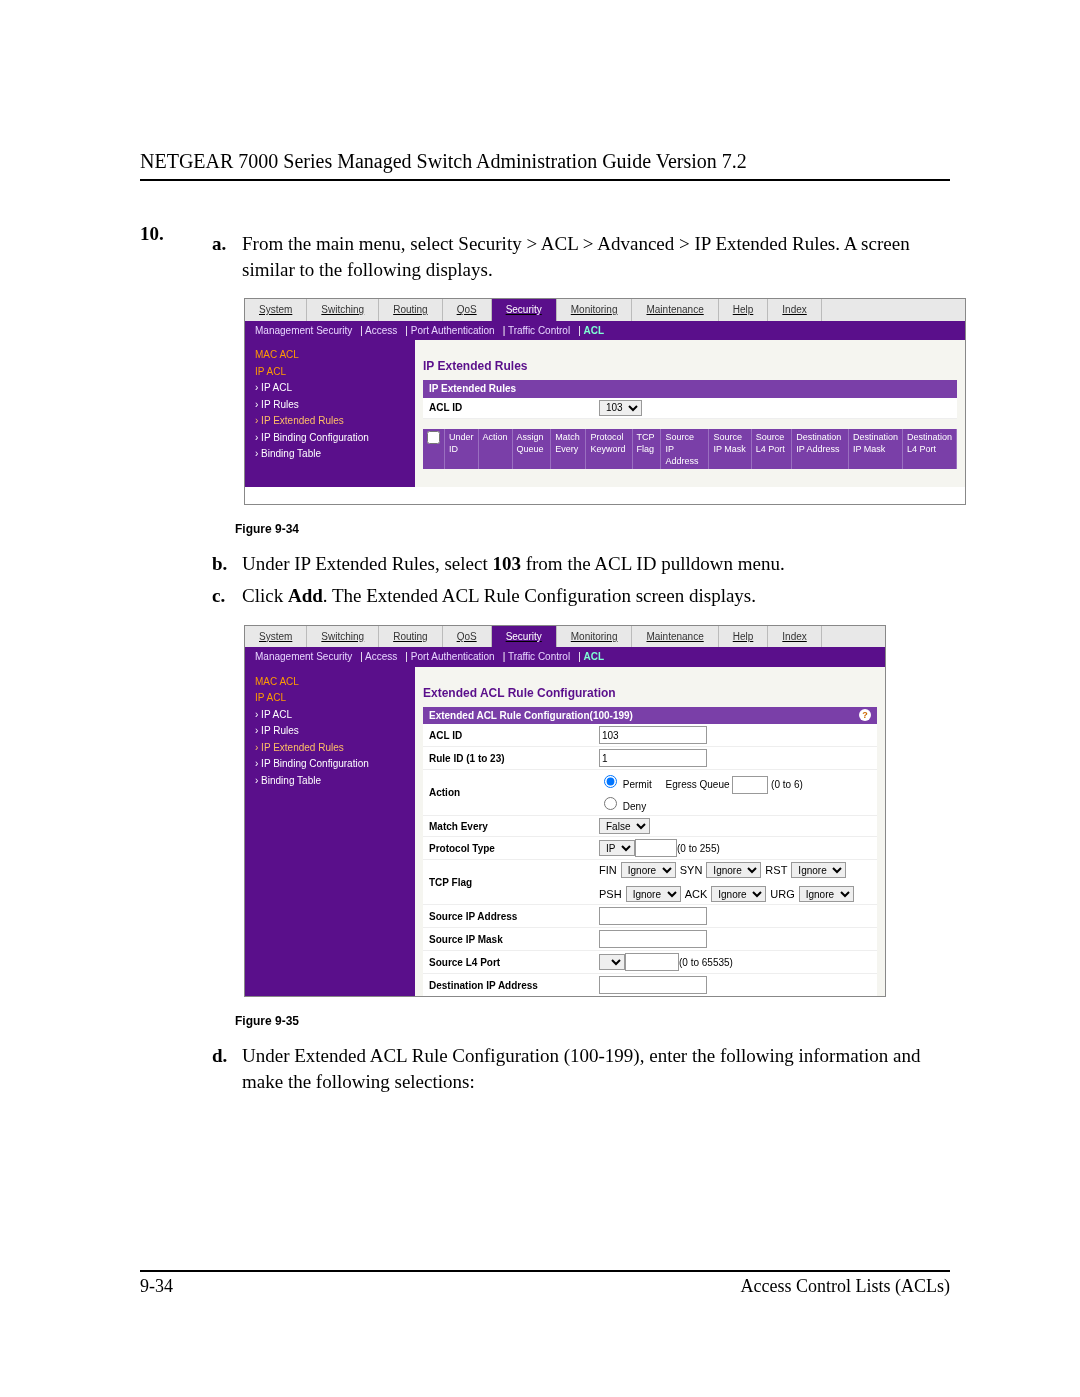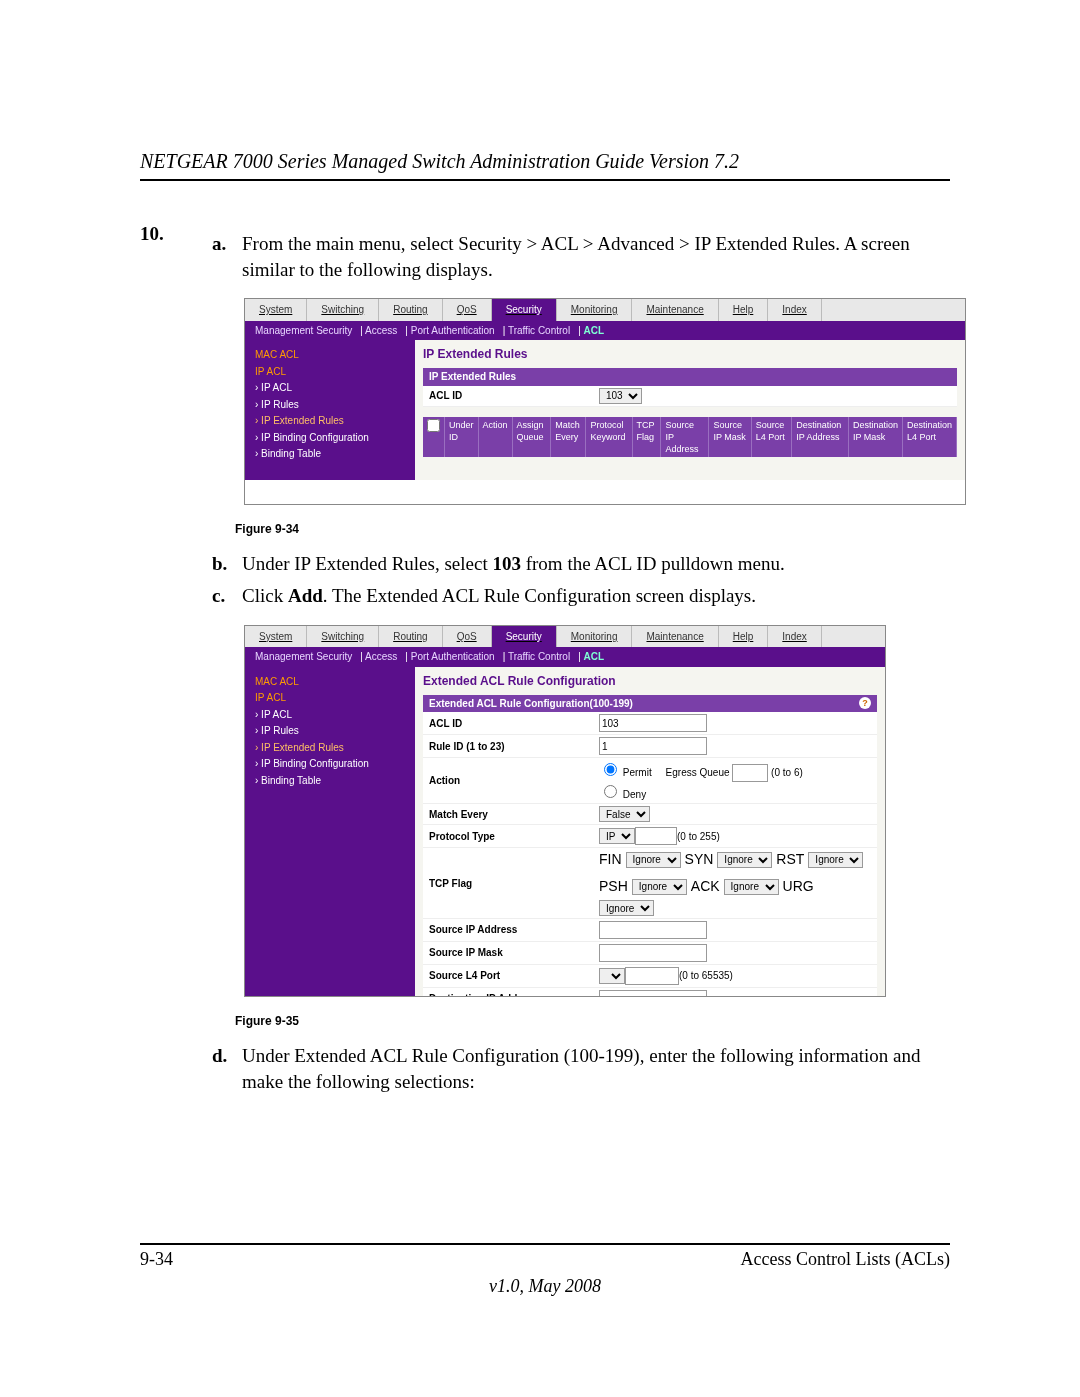--- a/index.html
+++ b/index.html
@@ -1,17 +1,17 @@
 <!DOCTYPE html>
 <html><head>
 <meta charset="utf-8">
 <style>
 body { margin:0; background:#fff; font-family:"Times New Roman", Times, serif; color:#000; }
 .page { width:1080px; height:1397px; box-sizing:border-box; padding:150px 130px 80px 140px; position:relative; }
-.header-line { font-style:italic; font-size:20px; border-bottom:2px solid #000; padding-bottom:6px; margin-bottom:40px; }
+.header-line { font-size:20px; border-bottom:2px solid #000; padding-bottom:6px; margin-bottom:40px; }
 .body-text { font-size:19px; line-height:1.35; }
 ol.step { list-style:none; padding:0; margin:0; }
 ol.step > li { display:flex; }
 ol.step .num { font-weight:bold; width:36px; flex:0 0 36px; }
 ol.sub { list-style:none; padding:0; margin:10px 0 0 36px; }
 ol.sub > li { display:flex; margin-bottom:6px; }
 ol.sub .let { font-weight:bold; width:30px; flex:0 0 30px; }
 .figcap { font-family:Arial, sans-serif; font-weight:bold; font-size:12px; margin:6px 0 14px 59px; }
 ul.bull { list-style:none; padding:0; margin:8px 0 0 70px; }
 ul.bull li::before { content:"•  "; }
@@ -27,30 +27,30 @@
 .tab { padding:4px 14px; border-right:1px solid #bbb; color:#333; }
 .tab.active { background:#5a0f8b; color:#fff; }
 .subtabs { background:#5a0f8b; color:#fff; padding:3px 10px; font-size:10px; }
 .subtabs span { margin-right:8px; color:#e8d6ff; }
 .subtabs span.active { color:#7fffd4; font-weight:bold; }
 .shot-body { display:flex; background:#8b5cf6; min-height:140px; }
 .shot2 .shot-body { min-height:310px; }
 .side { width:150px; background:#5a0f8b; color:#fff; padding:8px 10px; font-size:10px; }
 .side .hl { color:#ff9c00; }
 .side div { margin-bottom:3px; }
-.main { flex:1; background:#f5f5f0; padding:6px 8px; }
+.main { flex:1; background:#f5f5f0; padding:18px 8px; }
 .main-title { color:#5a0f8b; font-weight:bold; font-size:12px; margin-bottom:6px; }
 .panel-hdr { background:#7a3fa8; color:#fff; padding:2px 6px; font-size:10px; font-weight:bold; }
 .row { display:flex; align-items:center; padding:2px 6px; background:#fff; border-bottom:1px solid #eee; }
 .row .lbl { width:170px; font-weight:bold; font-size:10px; }
 .row input[type=text], .row select { font-size:10px; border:1px solid #999; padding:0 2px; height:16px; }
 .tblhdr { background:#7a3fa8; color:#fff; display:flex; font-size:9px; }
 .tblhdr div { padding:2px 4px; border-right:1px solid #9a6fc0; }
 .flagrow { display:flex; gap:4px; flex-wrap:wrap; align-items:center; }
-.flagrow span { font-size:14px; }
+.flagrow span { font-size:11px; }
 </style>
 </head>
 <body>
 
 <div class="page">
   <div class="header-line">NETGEAR 7000 Series Managed Switch Administration Guide Version 7.2</div>
 
   <div class="body-text">
     <ol class="step">
       <li>
@@ -258,15 +258,14 @@
         </div>
       </li>
     </ol>
   </div>
 
   <div class="footer">
     <div class="footer-top">
       <span>9-34</span>
       <span>Access Control Lists (ACLs)</span>
     </div>
-    <div class="footer-mid">v1.0, May 2008</div>
   </div>
 </div>
 
 </body></html>

